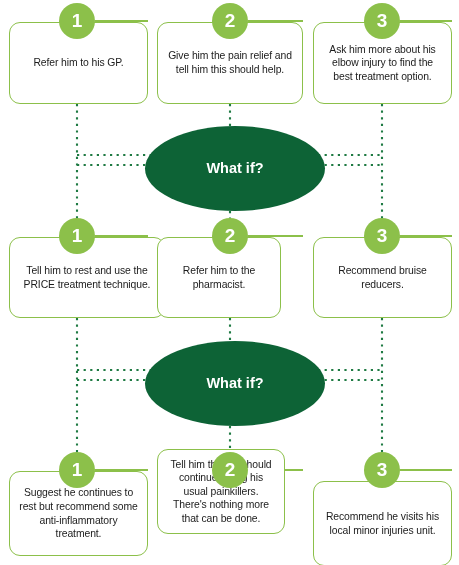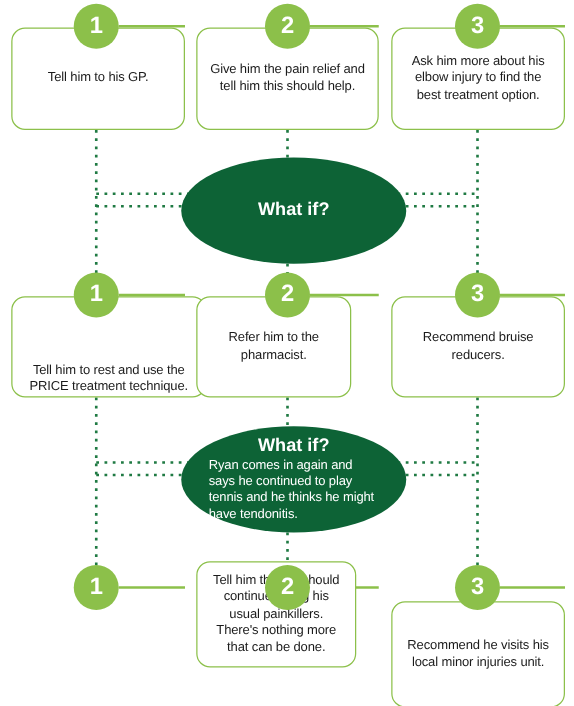--- a/index.html
+++ b/index.html
@@ -130,56 +130,58 @@
       <line x1="95" y1="236" x2="148" y2="236"></line>
       <line x1="248" y1="236" x2="303" y2="236"></line>
       <line x1="400" y1="236" x2="452" y2="236"></line>
       <line x1="95" y1="470" x2="148" y2="470"></line>
       <line x1="248" y1="470" x2="303" y2="470"></line>
       <line x1="400" y1="470" x2="452" y2="470"></line>
     </g>
   </svg>
 
   <div class="card" style="left:9px; top:22px; width:139px; height:82px;">
-    <span class="card-text">Tell him to his GP.</span>
+    <span class="card-text">Refer him to his GP.</span>
   </div>
   <div class="card" style="left:313px; top:22px; width:139px; height:82px;">
     <span class="card-text">Ask him more about his elbow injury to find the best treatment option.</span>
   </div>
   <div class="card" style="left:157px; top:22px; width:146px; height:82px;">
     <span class="card-text">Give him the pain relief and tell him this should help.</span>
   </div>
 
   <div class="badge" style="left:59px; top:3px;">1</div>
   <div class="badge" style="left:212px; top:3px;">2</div>
   <div class="badge" style="left:364px; top:3px;">3</div>
 
   <div class="ellipse" style="left:145px; top:126px; width:180px; height:85px;">
     <div class="ellipse-title">What if?</div>
   </div>
 
-  <div class="card" style="left:9px; top:237px; width:156px; height:81px;align-items:flex-end;">
+  <div class="card" style="left:9px; top:237px; width:156px; height:81px;">
     <span class="card-text">Tell him to rest and use the PRICE treatment technique.</span>
   </div>
   <div class="card" style="left:157px; top:237px; width:124px; height:81px;">
     <span class="card-text">Refer him to the pharmacist.</span>
   </div>
   <div class="card" style="left:313px; top:237px; width:139px; height:81px;">
     <span class="card-text">Recommend bruise reducers.</span>
   </div>
 
   <div class="badge" style="left:59px; top:218px;">1</div>
   <div class="badge" style="left:212px; top:218px;">2</div>
   <div class="badge" style="left:364px; top:218px;">3</div>
 
   <div class="ellipse" style="left:145px; top:341px; width:180px; height:85px;">
     <div class="ellipse-title">What if?</div>
-    <div class="ellipse-body">Ryan comes in again and says he continued to play tennis and he thinks he might have tendonitis.</div>
   </div>
 
+  <div class="card" style="left:9px; top:471px; width:139px; height:85px;">
+    <span class="card-text">Suggest he continues to rest but recommend some anti-inflammatory treatment.</span>
+  </div>
   <div class="card" style="left:157px; top:449px; width:128px; height:85px;">
     <span class="card-text">Tell him that he should continue taking his usual painkillers. There's nothing more that can be done.</span>
   </div>
   <div class="card" style="left:313px; top:481px; width:139px; height:85px;">
     <span class="card-text">Recommend he visits his local minor injuries unit.</span>
   </div>
 
   <div class="badge" style="left:59px; top:452px;">1</div>
   <div class="badge" style="left:212px; top:452px;">2</div>
   <div class="badge" style="left:364px; top:452px;">3</div>

